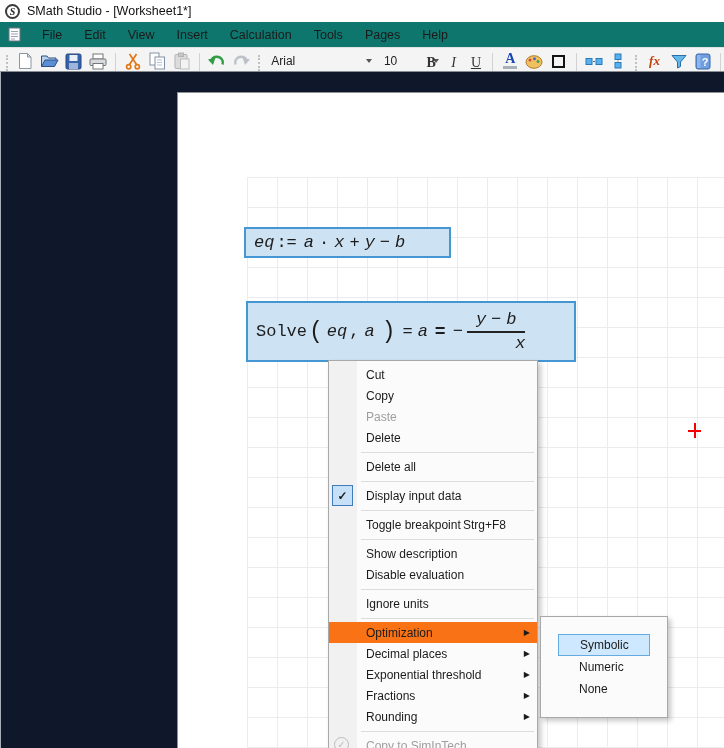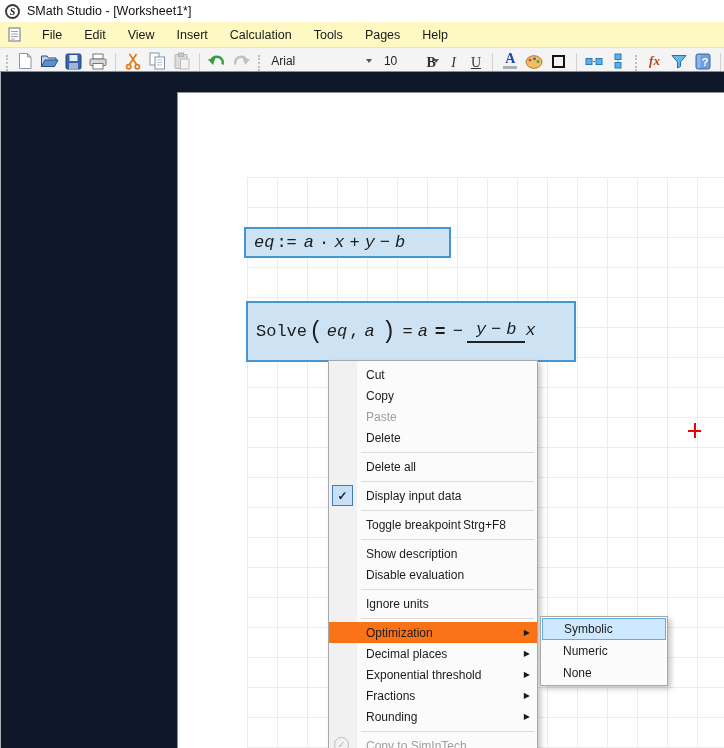--- a/index.html
+++ b/index.html
@@ -7,21 +7,21 @@
     font-family:"Liberation Sans", sans-serif; }
   .app { position:relative; width:724px; height:748px; }
 
   
   .titlebar { height:22px; background:#fff; display:flex; align-items:center;
     padding-left:5px; gap:7px; font-size:12.5px; color:#111; }
   .slogo { width:15px; height:15px; border:2px solid #3b3b3b; border-radius:50%;
     font:italic bold 10px/11px "Liberation Serif",serif; color:#222; text-align:center; }
 
   
-  .menubar { height:25px; background:#fef9c3; display:flex; align-items:center;
+  .menubar { height:25px; background:#0f766e; display:flex; align-items:center;
     padding-left:8px; font-size:12.5px; color:#1a1a1a; }
   .docicon { margin-right:10px; display:flex; }
   .mbitem { padding:3px 11px; cursor:default; }
 
   
   .toolbar { height:24px; background:#f4f4f4; border-top:1px solid #e2e2e2;
     display:flex; align-items:flex-end; padding-left:3px; gap:4px; }
   .grip { height:16px; border-left:2px dotted #bfbfbf; margin:0 3px; }
   .tsep { height:18px; width:1px; background:#d2d2d2; margin:0 3px; }
   .tb { width:22px; height:20px; display:flex; align-items:center; justify-content:center; }
@@ -54,21 +54,21 @@
   .expr { position:absolute; background:#cde2f2; border:2px solid #4597d3;
     display:flex; align-items:center; font-family:"Liberation Mono",monospace;
     color:#1c1c1c; white-space:nowrap; }
   .e1 { left:66px; top:134px; width:207px; height:31px; font-size:17px; padding-left:8px; }
   .e2 { left:68px; top:208px; width:330px; height:61px; font-size:17px; padding-left:8px; }
   .v { font-style:italic; }
   .op { margin:0 5px; }
   .opt { margin:0 2px; }
   .par { font-size:23px; font-weight:300; margin:0 2px; }
   .beq { font-weight:bold; font-size:18px; margin:0 7px; }
-  .frac { display:inline-flex; flex-direction:row; align-items:flex-start;
+  .frac { display:inline-flex; flex-direction:column; align-items:flex-end;
     margin-left:4px; line-height:1.15; }
   .frac .num { padding:0 9px 1px 9px; border-bottom:2px solid #222; }
   .frac .den { padding-top:1px; }
 
   
   .cross { position:absolute; left:510px; top:330px; width:13px; height:15px; }
   .cross::before { content:''; position:absolute; left:0; right:0; top:6.5px;
     height:2px; background:#f40000; }
   .cross::after { content:''; position:absolute; top:0; bottom:0; left:5.5px;
     width:2px; background:#f40000; }
@@ -91,21 +91,21 @@
   .mcheckbox { position:absolute; left:3px; top:0; width:21px; height:21px;
     background:#c6e1f7; border:1px solid #3e7bb8; display:flex; align-items:center;
     justify-content:center; font-size:12px; font-weight:bold; color:#1a1a1a; }
   .simicon { position:absolute; left:5px; top:2px; width:15px; height:15px;
     border:1.5px solid #bdbdbd; border-radius:50%; color:#bdbdbd;
     font-size:10px; line-height:13px; text-align:center; }
 
   
   .submenu { position:absolute; left:540px; top:616px; width:128px; background:#fbfbfb;
     border:1px solid #a8a8a8; box-shadow:3px 3px 5px rgba(0,0,0,.22);
-    padding:1px; z-index:11; }
+    padding:17px; z-index:11; }
   .smi { height:22px; line-height:22px; padding-left:21px; font-size:12px; color:#1b1b1b; }
   .smi.hl { background:#cde8ff; border:1px solid #66abe0; line-height:20px; }
 </style>
 </head>
 <body>
 
 <div class="app">
 
   <div class="titlebar">
     <span class="slogo">S</span>

